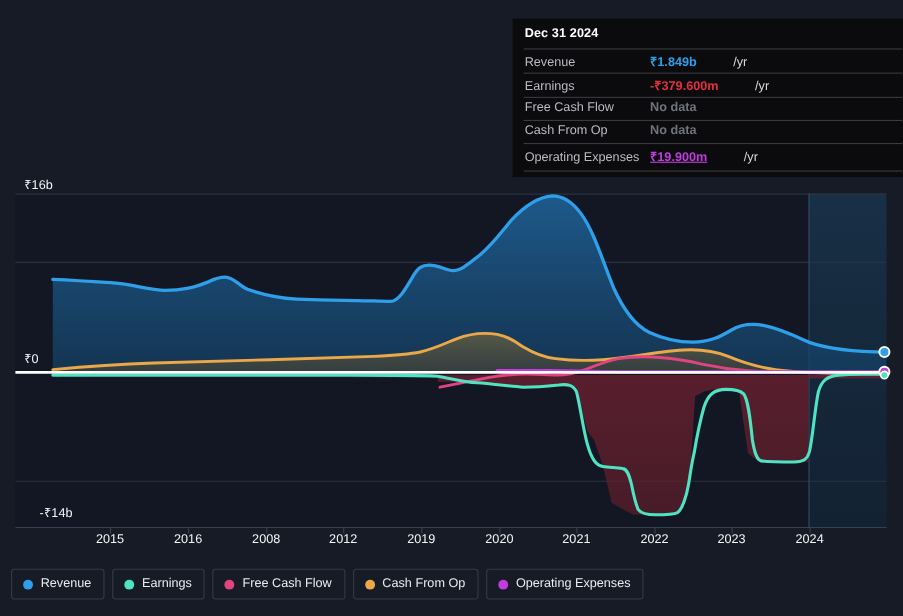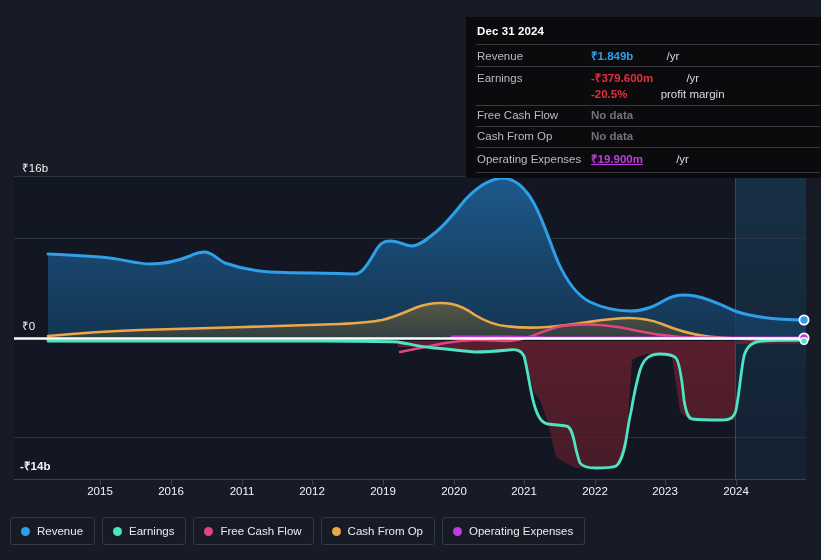--- a/index.html
+++ b/index.html
@@ -29,21 +29,21 @@
   .axis-label {
     position: absolute;
     color: #f2f4f8;
     font-size: 11.5px;
     white-space: nowrap;
     letter-spacing: .1px;
   }
   .y-label { left: 22px; }
   #y-top    { top: 160px; }
   #y-zero   { top: 318px; }
-  #y-bottom { top: 458px; left: 20px; font-weight: bold; }
+  #y-bottom { top: 458px; left: 36px; }
 
   .x-label {
     position: absolute;
     top: 485px;
     color: #f2f4f8;
     font-size: 11.5px;
     transform: translateX(-50%);
     white-space: nowrap;
   }
 
@@ -236,21 +236,21 @@
     </g>
   </svg>
 
   <div class="axis-label y-label" id="y-top">₹16b</div>
   <div class="axis-label y-label" id="y-zero">₹0</div>
   <div class="axis-label y-label" id="y-bottom">-₹14b</div>
 
   <div id="x-labels">
     <div class="x-label" style="left:100px">2015</div>
     <div class="x-label" style="left:171px">2016</div>
-    <div class="x-label" style="left:242px">2011</div>
+    <div class="x-label" style="left:242px">2008</div>
     <div class="x-label" style="left:312px">2012</div>
     <div class="x-label" style="left:383px">2019</div>
     <div class="x-label" style="left:454px">2020</div>
     <div class="x-label" style="left:524px">2021</div>
     <div class="x-label" style="left:595px">2022</div>
     <div class="x-label" style="left:665px">2023</div>
     <div class="x-label" style="left:736px">2024</div>
   </div>
 
   <div id="tooltip">
@@ -259,24 +259,20 @@
     <div class="tt-row">
       <div class="tt-key">Revenue</div>
       <div class="tt-val"><span class="amt amt-blue">₹1.849b</span><span class="tt-suffix"> /yr</span></div>
     </div>
 
     <div class="tt-row">
       <div class="tt-key">Earnings</div>
       <div class="tt-val"><span class="amt amt-red">-₹379.600m</span><span class="tt-suffix"> /yr</span></div>
     </div>
 
-    <div class="tt-row no-border">
-      <div class="tt-key"></div>
-      <div class="tt-val"><span class="amt amt-red">-20.5%</span><span class="tt-suffix"> profit margin</span></div>
-    </div>
 
     <div class="tt-row">
       <div class="tt-key">Free Cash Flow</div>
       <div class="tt-val"><span class="amt amt-muted">No data</span><span class="tt-suffix"></span></div>
     </div>
 
     <div class="tt-row">
       <div class="tt-key">Cash From Op</div>
       <div class="tt-val"><span class="amt amt-muted">No data</span><span class="tt-suffix"></span></div>
     </div>

